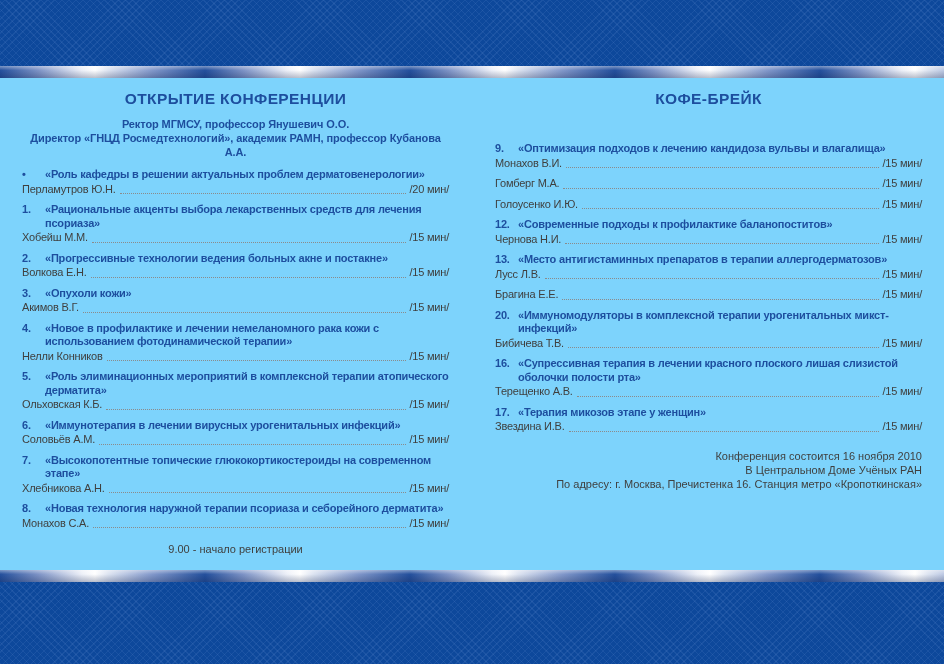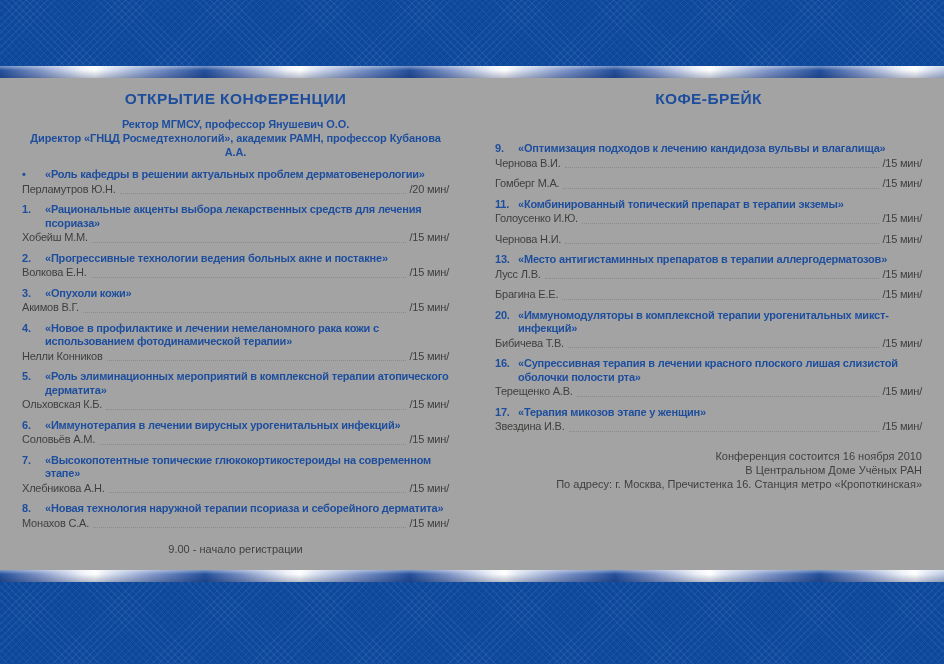--- a/index.html
+++ b/index.html
@@ -20,21 +20,21 @@
   .metal-stripe {
     height:12px;
     background:
       linear-gradient(180deg, rgba(255,255,255,0.40) 0%, rgba(255,255,255,0) 35%, rgba(8,25,70,0.28) 100%),
       repeating-linear-gradient(90deg,
         #24509d 0px, #7d93c6 38px, #edf0f8 82px, #ffffff 95px,
         #dde4f1 108px, #8399cb 152px, #24509d 205px);
   }
   .content {
     height:492px;
-    background:#a3a3a3;
+    background:#7dd3fc;
     display:flex;
     padding:12px 22px 0 22px;
     gap:46px;
     overflow:hidden;
   }
   .col { flex:1 1 0; min-width:0; display:flex; flex-direction:column; }
   .col-title {
     text-align:center;
     color:#1d4e9e;
     font-size:15.5px;
@@ -226,47 +226,47 @@
       <div class="col-title">КОФЕ-БРЕЙК</div>
 
       <div class="items items-right">
 
         <div class="item">
           <div class="item-title-row">
               <span>9.</span>
               <span>«Оптимизация подходов к лечению кандидоза вульвы и влагалища»</span>
             </div>
           <div class="speaker-row">
-              <span class="speaker">Чернова В.И.</span>
+              <span class="speaker">Монахов В.И.</span>
               <span class="leader"></span>
               <span class="dur">/15 мин/</span>
             </div>
         </div>
 
         <div class="item">
           <div class="speaker-row">
               <span class="speaker">Гомберг М.А.</span>
               <span class="leader"></span>
               <span class="dur">/15 мин/</span>
             </div>
         </div>
 
         <div class="item">
-          <div class="item-title-row">
-              <span>11.</span>
-              <span>«Комбинированный топический препарат в терапии экземы»</span>
-            </div>
           <div class="speaker-row">
               <span class="speaker">Голоусенко И.Ю.</span>
               <span class="leader"></span>
               <span class="dur">/15 мин/</span>
             </div>
         </div>
 
         <div class="item">
+          <div class="item-title-row">
+              <span>12.</span>
+              <span>«Современные подходы к профилактике баланопоститов»</span>
+            </div>
           <div class="speaker-row">
               <span class="speaker">Чернова Н.И.</span>
               <span class="leader"></span>
               <span class="dur">/15 мин/</span>
             </div>
         </div>
 
         <div class="item">
           <div class="item-title-row">
               <span>13.</span>

